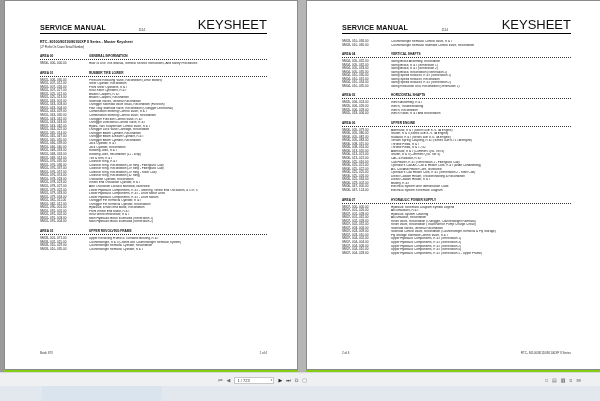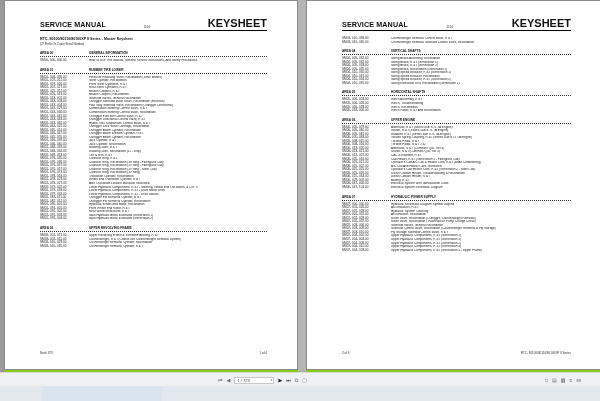--- a/index.html
+++ b/index.html
@@ -10,21 +10,21 @@
     position: absolute; top: 0; height: 370px; background: #ffffff;
     border: 1px solid #8a8a8a;
   }
   .page.left { left: 0; width: 294px; }
   .page.right { left: 302px; width: 296px; }
   .gutter { position: absolute; left: 294px; top: 0; width: 8px; height: 372px; background: #b5b5b5; }
   .page-inner { position: absolute; left: 35px; right: 30px; top: 16px; }
   .hdr { display: flex; align-items: flex-end; justify-content: space-between; border-bottom: 1px solid #000; padding-bottom: 1px; }
   .hdr .t { font-weight: bold; font-size: 7.2px; letter-spacing: 0.1px; color: #111; }
   .hdr .num { font-size: 3.2px; color: #333; margin-left: -20px; }
-  .hdr .k { font-weight: bold; font-size: 11px; color: #111; }
+  .hdr .k { font-weight: normal; font-size: 13px; color: #111; }
   .doc-title { font-weight: bold; font-size: 3.6px; margin-top: 6px; color: #111; }
   .doc-sub { font-size: 2.8px; color: #222; margin-top: 1px; }
   .area { display: flex; font-weight: bold; font-size: 3.2px; color: #111; margin-top: 5px; }
   .area .a-code { width: 49px; }
   .stars { height: 1px; margin-top: 1px; margin-bottom: 2px; border-top: 1px dotted #333; }
   .row { display: flex; font-size: 3.1px; line-height: 3.55px; color: #222; white-space: nowrap; }
   .row .code { width: 49px; flex: none; }
   .row .desc { flex: 1; overflow: hidden; }
   .footer { position: absolute; left: 35px; right: 30px; bottom: 14px; display: flex; justify-content: space-between; font-size: 3px; color: #333; }
   .toolbar { position: absolute; left: 0; top: 372px; width: 600px; height: 29px; background: #eef0f2; border-top: 1px solid #d6d8da; }

